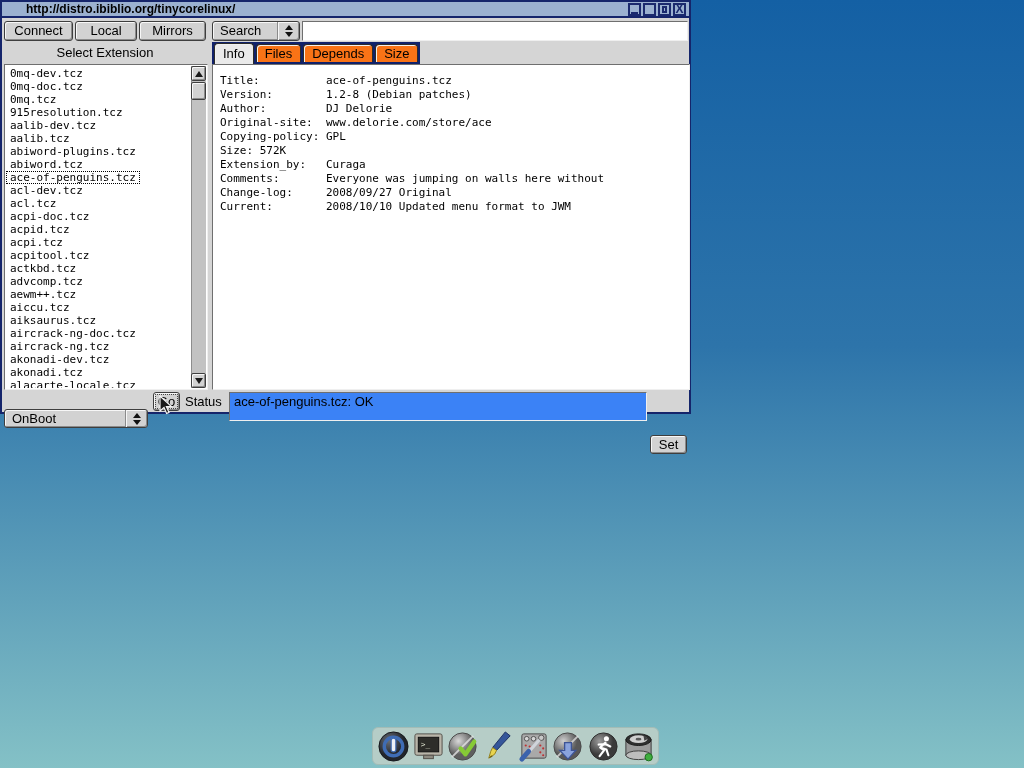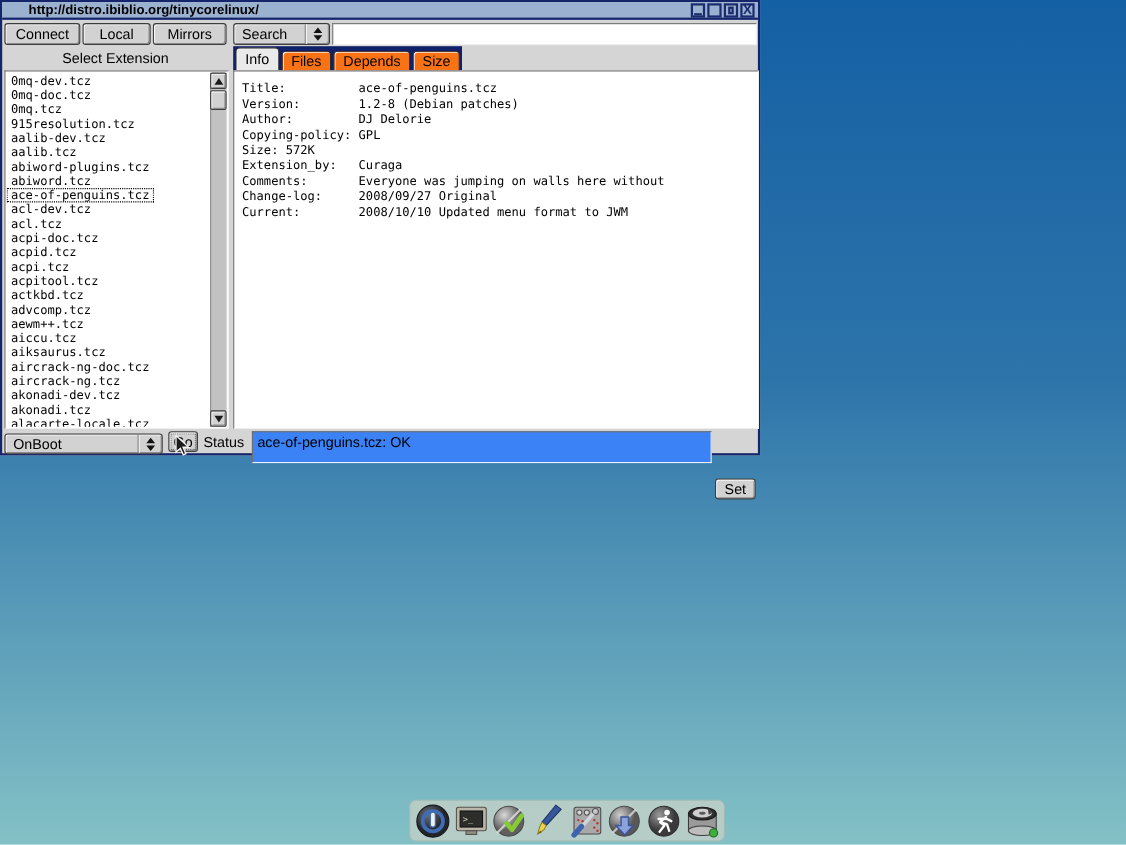--- a/index.html
+++ b/index.html
@@ -43,21 +43,21 @@
 
   .sunken { background:#fff; border:1px solid #6f6f6f;
     border-color:#6f6f6f #efefef #efefef #6f6f6f; }
 
   .url-input { position:absolute; left:300px; top:19px; width:386px; height:20px; }
 
   .select-ext { position:absolute; left:0; top:43px; width:206px;
     text-align:center; font-size:13px; color:#000; }
 
   .tabstrip { position:absolute; left:210px; top:40px; height:22px;
-    background:#10216a; display:flex; align-items:flex-end; padding:0 1px; }
+    background:#10216a; display:flex; align-items:center; padding:0 1px; }
   .tab { background:#f97316; border:1px solid #2b2b2b; border-bottom:none;
     border-radius:4px 4px 0 0; font-size:13px; padding:0 8px; height:18px;
     line-height:17px; margin:0 1px;
     box-shadow:inset 1px 1px 0 #f0f0f0; }
   .tab.active { background:#eaeaea; height:21px; line-height:20px; }
 
   
   .listbox { position:absolute; left:2px; top:62px; width:204px; height:326px; }
   .list-items { position:absolute; left:1px; top:1px; right:16px; bottom:1px;
     overflow:hidden; font-family:"DejaVu Sans Mono",monospace; font-size:11px;
@@ -78,21 +78,21 @@
     border-top:6px solid #1a1a1a; width:0; height:0; }
 
   
   .infobox { position:absolute; left:210px; top:62px; width:478px; height:326px;
     font-family:"DejaVu Sans Mono",monospace; font-size:11px;
     padding:9px 0 0 7px; }
   .iline { white-space:pre; line-height:14px; color:#000; }
 
   
   .bottombar { position:absolute; left:0; top:389px; width:687px; height:21px; }
-  .onboot { position:absolute; left:2px; top:3px; width:144px; height:19px; }
+  .onboot { position:absolute; left:2px; top:18px; width:144px; height:19px; }
   .go-btn { position:absolute; left:151px; top:1px; width:27px; height:19px;
     line-height:17px; outline:1px dotted #444; outline-offset:-3px; }
   .status-label { position:absolute; left:183px; top:3px; font-size:13px;text-align:right; }
   .status-input { position:absolute; left:227px; top:1px; width:418px; height:29px;
     background:#3b82f6; font-size:13px; line-height:17px; padding-left:4px;
     color:#000; overflow:hidden; white-space:nowrap; }
   .set-btn { position:absolute; right:2px; top:1px; width:37px; height:19px;
     line-height:17px;margin-top:43px; }
 
   .cursor { position:absolute; left:156px; top:393px; width:16px; height:20px;
@@ -204,20 +204,21 @@
         <div class="btn3d sb-btn sb-down">
             <span class="sb-tri-down"></span>
           </div>
       </div>
     </div>
 
     <div class="sunken infobox">
       <div class="iline">Title:          ace-of-penguins.tcz</div>
       <div class="iline">Version:        1.2-8 (Debian patches)</div>
       <div class="iline">Author:         DJ Delorie</div>
+      <div class="iline">Original-site:  www.delorie.com/store/ace</div>
       <div class="iline">Copying-policy: GPL</div>
       <div class="iline">Size: 572K</div>
       <div class="iline">Extension_by:   Curaga</div>
       <div class="iline">Comments:       Everyone was jumping on walls here without</div>
       <div class="iline">Change-log:     2008/09/27 Original</div>
       <div class="iline">Current:        2008/10/10 Updated menu format to JWM</div>
     </div>
 
     <div class="bottombar">
       <div class="btn3d onboot choice">

